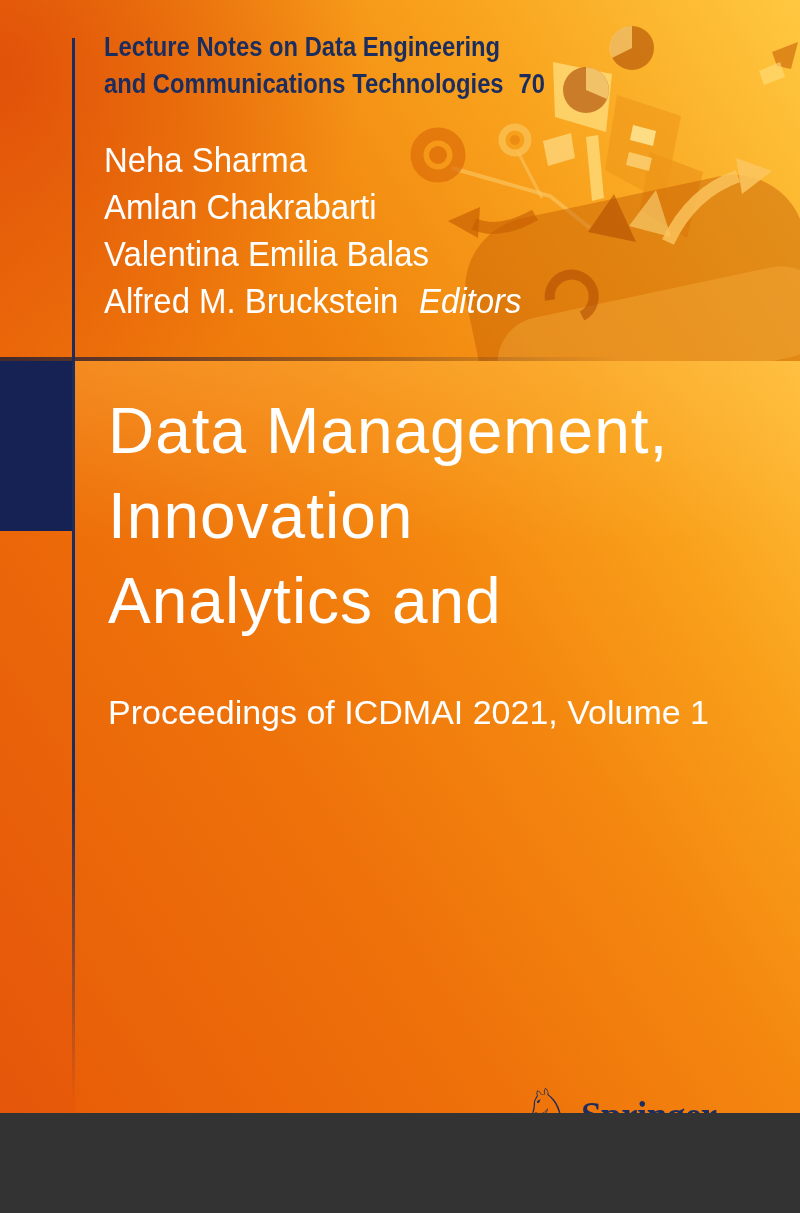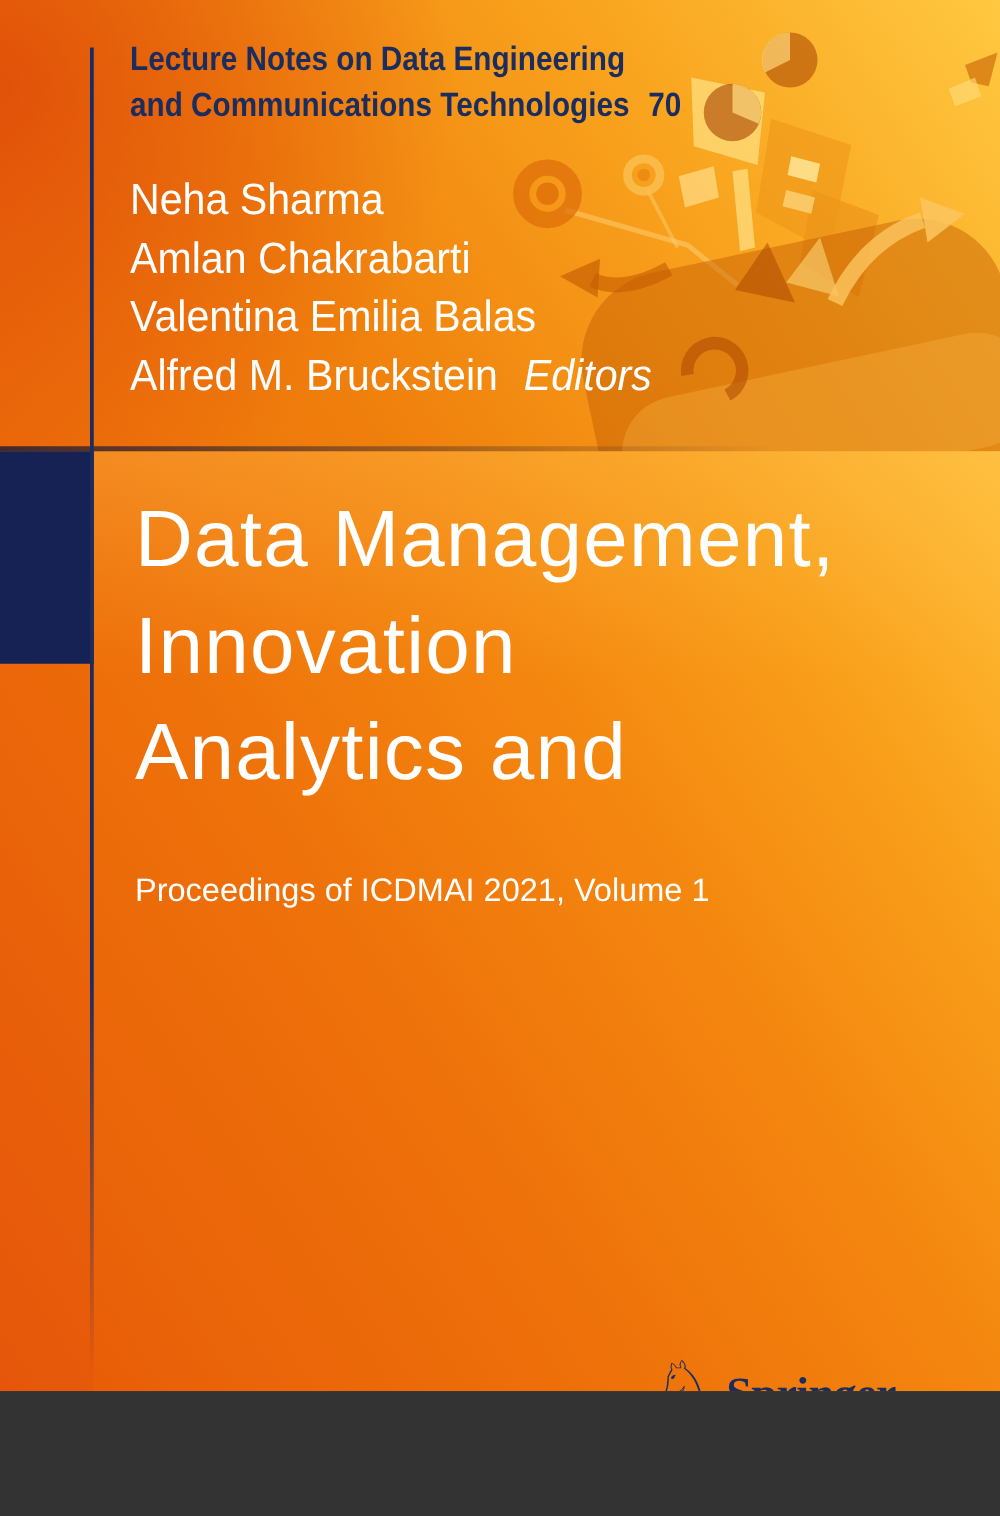--- a/index.html
+++ b/index.html
@@ -48,21 +48,21 @@
     transform:scaleX(0.94);transform-origin:left top;white-space:nowrap;
   }
   .editors .role{font-style:italic;margin-left:22px;}
   .booktitle{
     position:absolute;left:108px;top:373px;
     color:#fff;font-size:64px;line-height:85px;font-weight:400;
     letter-spacing:1px;white-space:nowrap;margin-top:16px;
   }
   .subtitle{
     position:absolute;left:108px;top:690px;
-    color:#fff;font-size:26px;line-height:44px;font-weight:400;white-space:nowrap;
+    color:#fff;font-size:34px;line-height:44px;font-weight:400;white-space:nowrap;
   }
   .illu{position:absolute;left:400px;top:0;width:400px;height:362px;pointer-events:none;}
   .springer{position:absolute;left:523px;top:1078px;width:230px;height:70px;}
   .knight{
     position:absolute;left:0;top:4px;
     font-family:"DejaVu Sans",sans-serif;font-size:54px;line-height:54px;color:#1b2c5e;
   }
   .knight-bar{position:absolute;left:1px;top:58px;width:48px;height:6px;background:#1b2c5e;}
   .springer-word{
     position:absolute;left:58px;top:14px;

